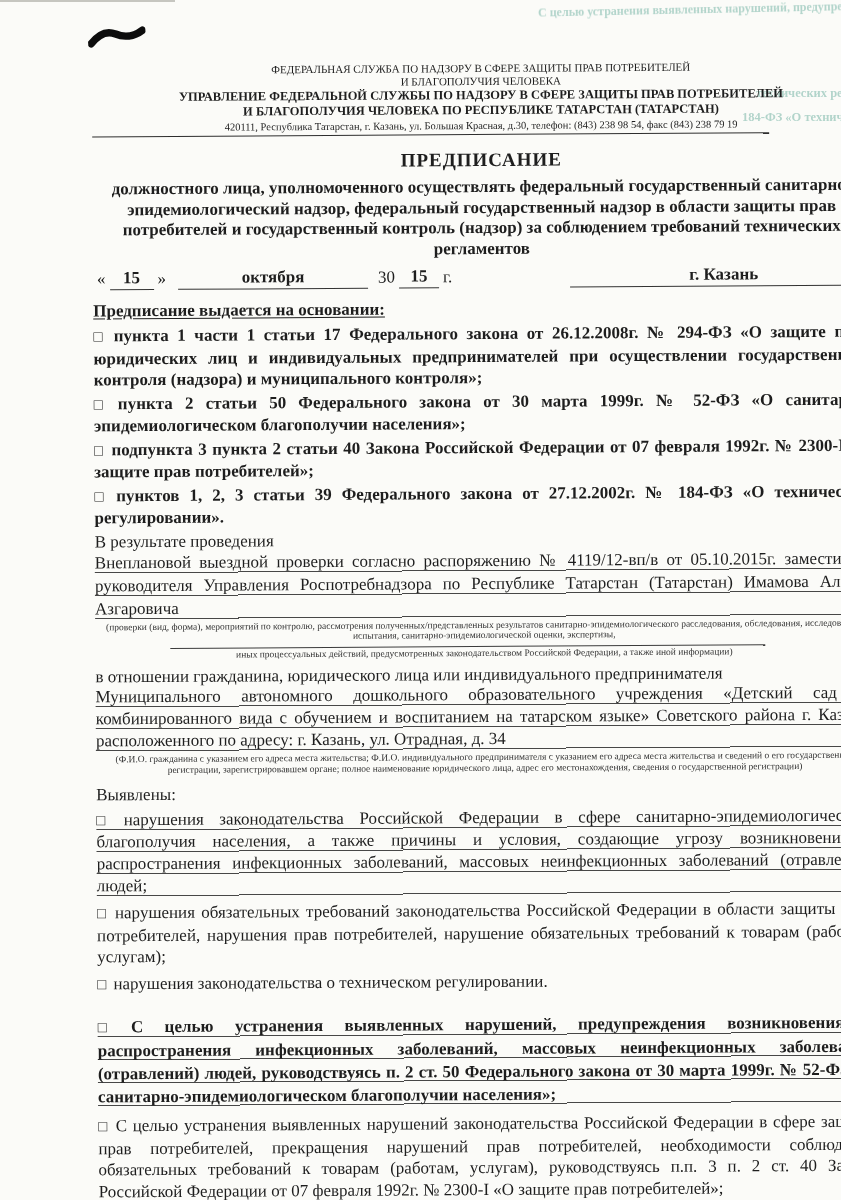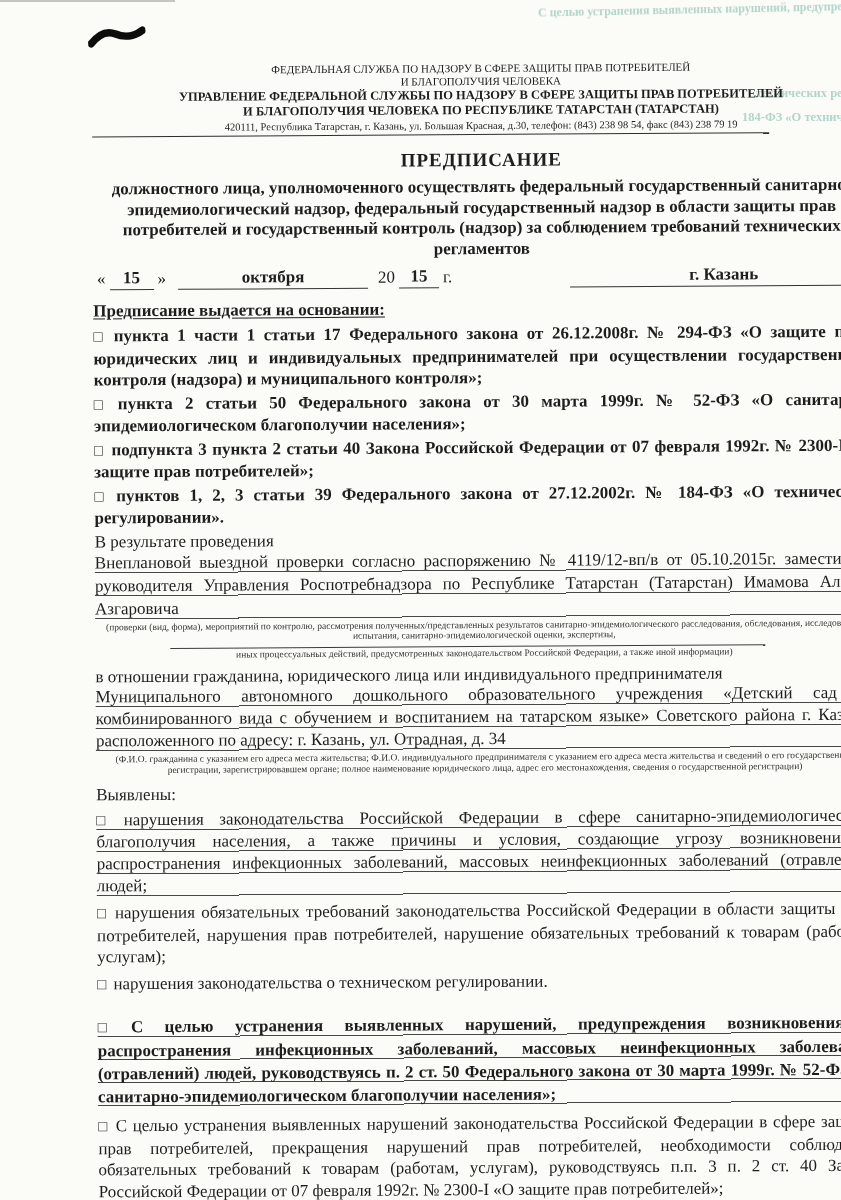--- a/index.html
+++ b/index.html
@@ -89,21 +89,21 @@
     <div class="head-rule"></div>
 
     <div class="title">ПРЕДПИСАНИЕ</div>
     <div class="subtitle">должностного лица, уполномоченного осуществлять федеральный государственный санитарно-эпидемиологический надзор, федеральный государственный надзор в области защиты прав потребителей и государственный контроль (надзор) за соблюдением требований технических регламентов</div>
 
     <div class="dateline">
       <span class="q">«</span>
       <span class="u u-day">15</span>
       <span class="q">»</span>
       <span class="u u-month">октября</span>
-      <span>20</span>
+      <span>30</span>
       <span class="u u-year">15</span>
       <span>г.</span>
       <span class="u u-city">г. Казань</span>
     </div>
 
     <div class="basis-heading">Предписание выдается на основании:</div>
 
     <p class="para b lh215 m-item-first"><span class="cb">□</span><span>пункта 1 части 1 статьи 17 Федерального закона от 26.12.2008г. № 294-ФЗ «О защите прав юридических лиц и индивидуальных предпринимателей при осуществлении государственного контроля (надзора) и муниципального контроля»;</span></p>
     <p class="para b lh215 m-item"><span class="cb">□</span><span>пункта 2 статьи 50 Федерального закона от 30 марта 1999г. № 52-ФЗ «О санитарно-эпидемиологическом благополучии населения»;</span></p>
     <p class="para b lh215 m-item"><span class="cb">□</span><span>подпункта 3 пункта 2 статьи 40 Закона Российской Федерации от 07 февраля 1992г. № 2300-I «О защите прав потребителей»;</span></p>

